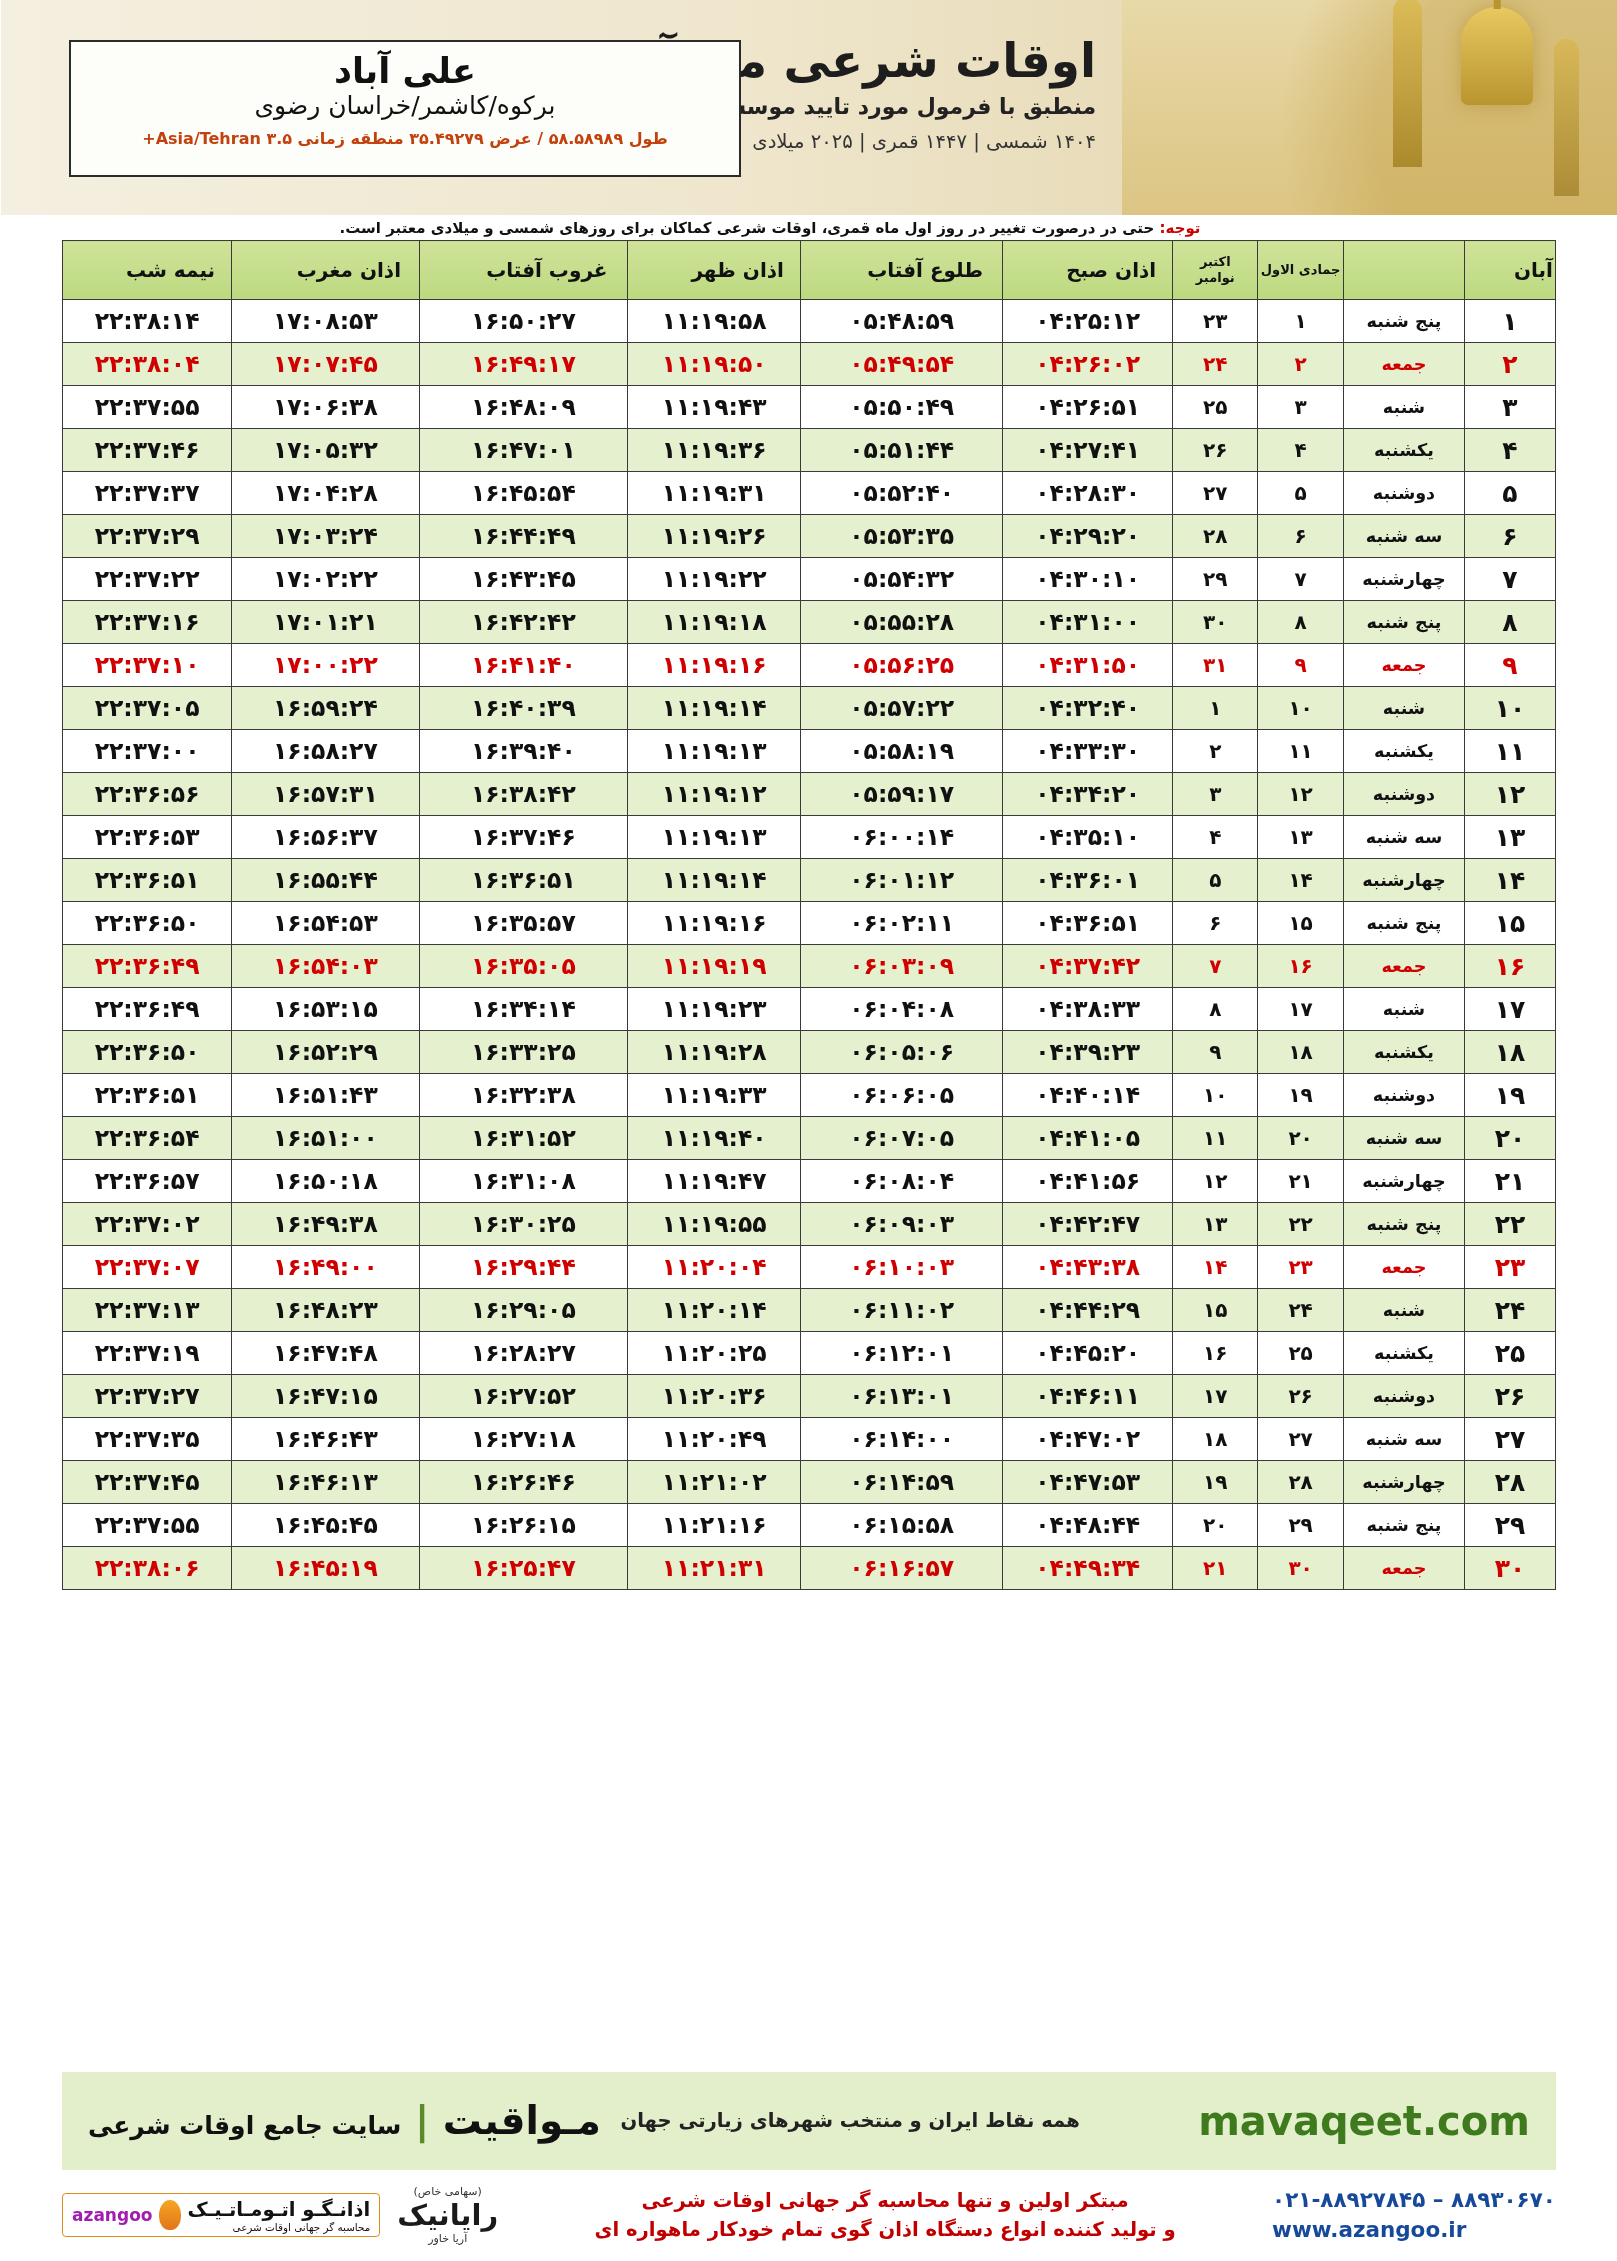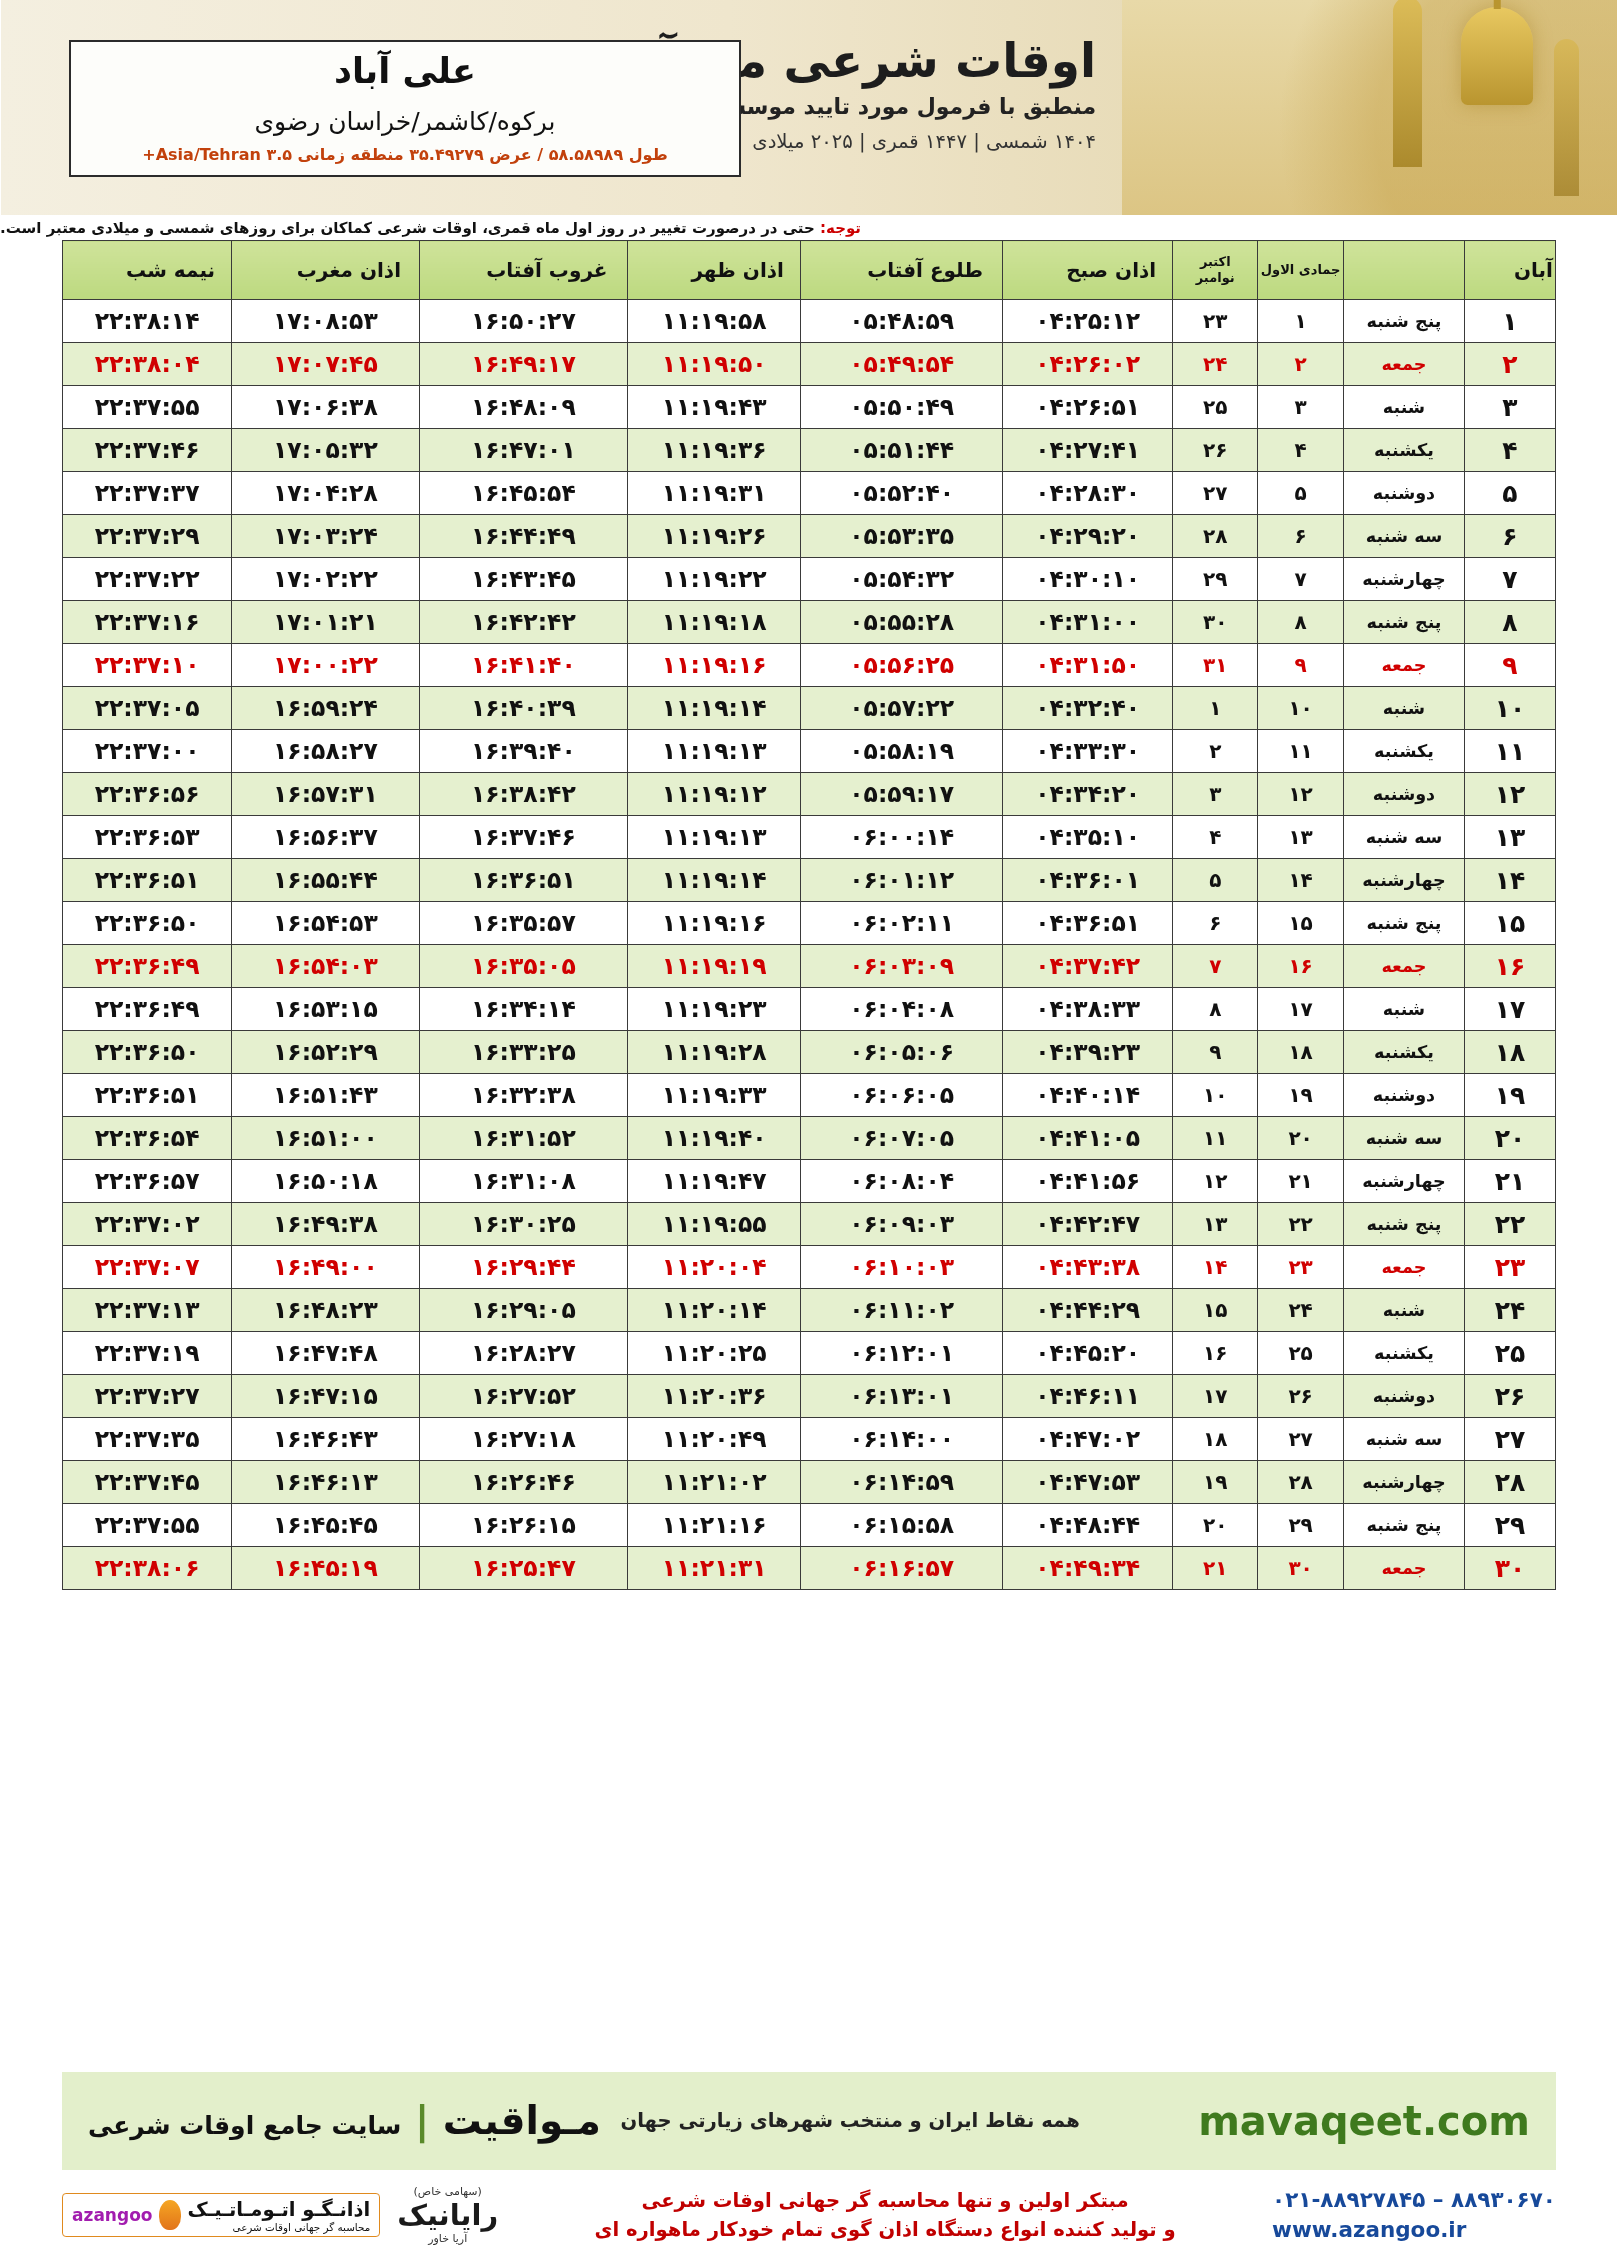--- a/index.html
+++ b/index.html
@@ -65,28 +65,28 @@
   
   .city-box {
     position:absolute; left:69px; top:40px;
     width:672px; height:137px;
     border:2px solid #2b2b2b; background:#fdfdfa;
     text-align:center;
     box-sizing:border-box;
     padding-top:9px;
   }
   .city-name { font-size:35px; font-weight:bold; color:#111; line-height:1.15; }
-  .city-sub { font-size:25px; color:#111; margin-top:16px; }
+  .city-sub { font-size:25px; color:#111; margin-top:0; }
   .city-coord { font-size:16px; color:#c2410c; margin-top:9px; font-weight:bold;}
 
   
   .note {
     position:absolute; right:0; left:0; top:215px;
     padding:3.9px 78px 0 0;
-    font-size:15px; color:#111; text-align:left; font-weight:bold;
+    font-size:15px; color:#111; text-align:center; font-weight:bold;
   }
   .note .red { color:#cc0000; }
 
   
   .table-wrap { position:absolute; top:240px; left:62px; width:1494px; }
   table { border-collapse:collapse; width:1494px; }
   thead th {
     background:linear-gradient(180deg,#cfe39a,#bcd97f);
     border:1.3px solid #3a3a3a;
     font-size:20px; font-weight:bold; color:#111;

